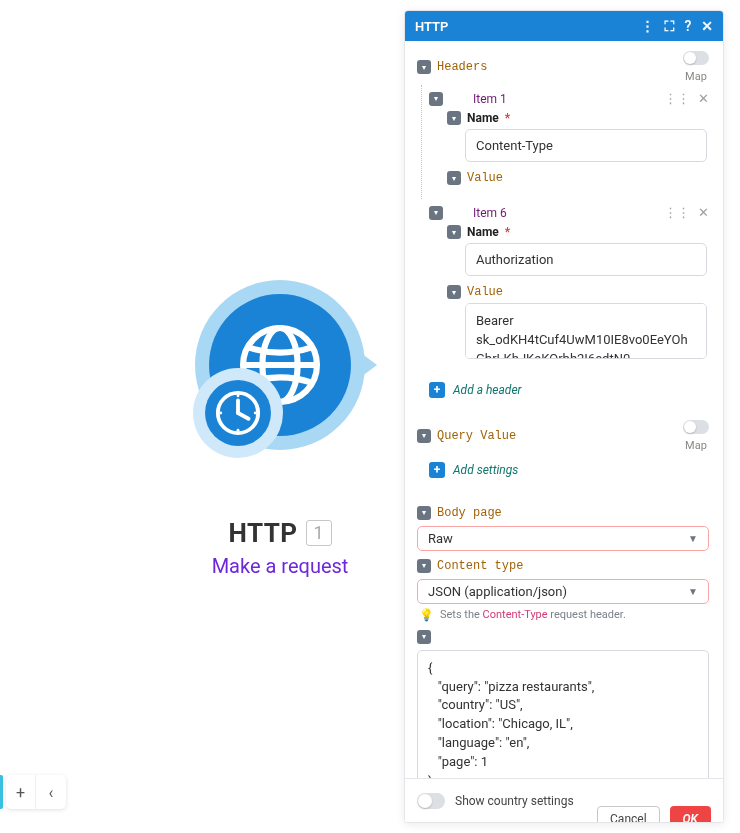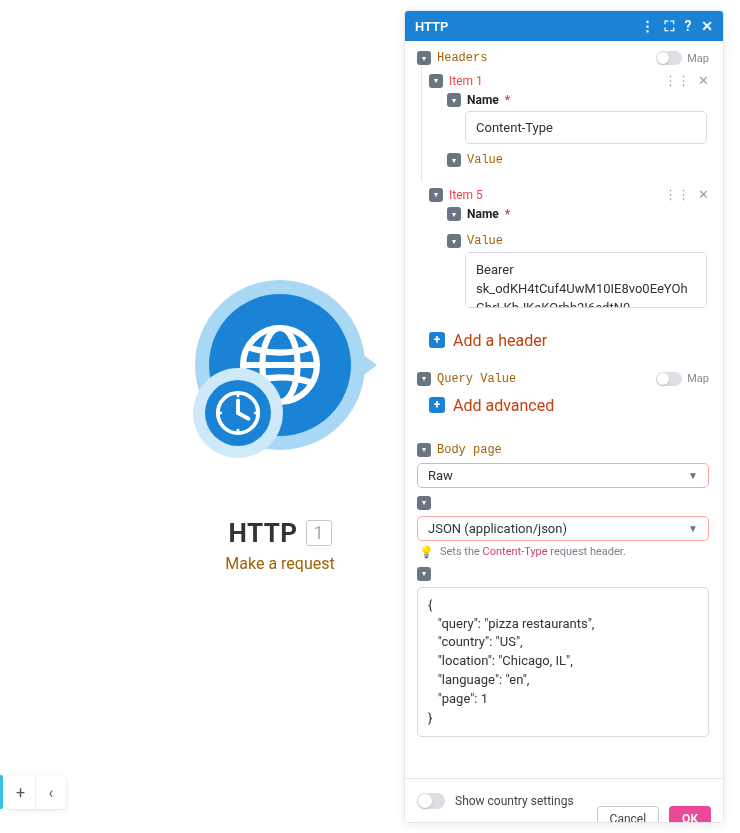--- a/index.html
+++ b/index.html
@@ -12,74 +12,74 @@
 .node-bubble { width: 170px; height: 170px; border-radius: 50%; background: #a9d8f4; position: relative; margin: 30px auto 0; display: flex; align-items: center; justify-content: center; }
 .node-bubble-speech { position: absolute; right: -12px; top: 70px; width: 0; height: 0; border-left: 20px solid #a9d8f4; border-top: 15px solid transparent; border-bottom: 15px solid transparent; }
 .node-inner { width: 142px; height: 142px; border-radius: 50%; background: #1b83d6; display: flex; align-items: center; justify-content: center; }
 .globe-icon { width: 88px; height: 88px; }
 .clock-badge { position: absolute; left: -2px; bottom: -8px; width: 90px; height: 90px; border-radius: 50%; background: #cfe9fa; display: flex; align-items: center; justify-content: center; }
 .clock-inner { width: 66px; height: 66px; border-radius: 50%; background: #1b83d6; display:flex; align-items:center; justify-content:center; }
 .clock-svg { width: 48px; height: 48px; }
 .node-title-row { margin-top: 18px; display:flex; align-items:center; justify-content:center; gap:8px; }
 .node-title { font-size: 26px; font-weight:700; color:#333; letter-spacing:0.5px; }
 .node-num { display:inline-block; width:26px; height:26px; line-height:24px; border:1px solid #c7c7c7; color:#aaa; font-size:18px; text-align:center; border-radius:3px; }
-.node-subtitle { margin-top:6px; font-size:16px; color:#a16207; }
+.node-subtitle { margin-top:6px; font-size:20px; color:#6d28d9; }
 
 
 .panel { position: absolute; right: 16px; top: 10px; width: 320px; height: 813px; background: #fff; border:1px solid #e4e6ea; border-radius:4px; box-shadow: 0 2px 10px rgba(0,0,0,0.08); display:flex; flex-direction:column; overflow:hidden; }
 .panel-header { background:#1b83d6; color:#fff; height:30px; display:flex; align-items:center; padding:0 10px; font-size:13px; font-weight:600; }
 .panel-header-title { flex:1; }
 .panel-header-actions { display:flex; gap:10px; align-items:center; }
 .panel-header-actions span { cursor:pointer; font-size:14px; opacity:0.95; }
 .panel-body { flex:1; overflow-y:auto; padding:8px 0 4px 0; font-size:12px; color:#333; position:relative; }
 
 .section-row { display:flex; align-items:center; padding:2px 12px 2px 10px; gap:6px; }
 .chev { width:14px; height:14px; background:#6b7582; border-radius:3px; display:inline-flex; align-items:center; justify-content:center; color:#fff; font-size:8px; flex-shrink:0; }
 .section-label { flex:1; color:#a16207; font-size:12px;font-family:Liberation Mono, monospace; }
-.map-toggle { display:flex; align-items:center; gap:5px; font-size:11px; color:#888; }
+.map-toggle { display:flex; align-items:center; gap:5px; font-size:11px; color:#888;flex-direction:column; }
 .toggle { width:26px; height:14px; background:#dcdfe4; border-radius:7px; position:relative; }
 .toggle::after { content:''; position:absolute; width:12px; height:12px; background:#fff; border-radius:50%; top:1px; left:1px; box-shadow:0 1px 2px rgba(0,0,0,0.2); }
 
 .item-block { margin-left:22px; padding:4px 12px 4px 0; position:relative; }
 .tree-line { position:absolute; left:-8px; top:0; bottom:0; border-left:1px dotted #c7c7c7; }
 .item-header { display:flex; align-items:center; gap:6px; padding:2px 0; }
-.item-header-label { flex:1; color:#ef4444; }
+.item-header-label { flex:1; color:#701a75;margin-left:24px; }
 .item-actions { display:flex; gap:8px; color:#9aa0a8; font-size:13px; }
 .item-actions span { cursor:pointer; }
 
 .field-block { margin-left:18px; padding:3px 0 6px 0; }
 .field-label-row { display:flex; align-items:center; gap:6px; padding-bottom:4px; }
 .field-label { font-weight:700; color:#222; font-size:12px; }
 .req { color:#e03b3b; font-weight:700; }
 .input-text { width:100%; padding:8px 10px; border:1px solid #d6d9de; border-radius:5px; font-size:13px; color:#333; background:#fff; outline:none; }
 .textarea-text { width:100%; padding:8px 10px; border:1px solid #d6d9de; border-radius:5px; font-size:13px; color:#333; background:#fff; outline:none; resize:none; font-family:inherit; line-height:1.45; }
 .input-wrap { margin-left:18px; padding-right:2px; }
 
 .add-row { display:flex; align-items:center; gap:8px; padding:6px 0 6px 0; margin-left:0; }
 .add-btn { width:16px; height:16px; border-radius:3px; background:#1b83d6; color:#fff; display:inline-flex; align-items:center; justify-content:center; font-size:12px; font-weight:700; }
-.add-text { color:#c2410c; font-size:16px; }
+.add-text { color:#0f766e; font-size:12px;font-style:italic; }
 
 .select-box { width:100%; padding:4px 10px; border:1px solid #fca5a5; border-radius:5px; font-size:13px; color:#333; background:#fff; display:flex; align-items:center; justify-content:space-between; cursor:pointer; }
 .caret { color:#6b7582; font-size:10px; }
 
 .hint-row { display:flex; align-items:center; gap:6px; padding:4px 0 0 2px; font-size:11px; color:#7a828c; }
 .bulb { color:#f2b200; font-size:12px; }
 .hint-code { color:#d33a7a; }
 
 .section-group { padding:0 0 10px 0; }
 .plain-section { padding:0 12px 0 10px; margin-top:6px; }
 .field-input-container { margin-left:0px; margin-top:4px; }
 
 .panel-footer { height:44px; border-top:1px solid #e4e6ea; display:flex; align-items:center; padding:0 12px; gap:10px; background:#fff; }
 .switch { width:28px; height:16px; background:#dcdfe4; border-radius:8px; position:relative; }
 .switch::after { content:''; position:absolute; width:14px; height:14px; background:#fff; border-radius:50%; top:1px; left:1px; box-shadow:0 1px 2px rgba(0,0,0,0.2); }
 .footer-label { flex:1; font-size:12px; color:#444; }
 .btn { padding:5px 12px; border-radius:4px; font-size:12px; cursor:pointer; border:1px solid transparent;margin-top:36px; }
 .btn-cancel { background:#fff; border-color:#c7c7c7; color:#444; }
-.btn-ok { background:#ec4899; color:#fff; font-weight:600; }
+.btn-ok { background:#ef4444; color:#fff; font-weight:600;font-style:italic; }
 
 
 .corner-buttons { position:absolute; left:6px; bottom:24px; display:flex; gap:0; box-shadow:0 1px 4px rgba(0,0,0,0.12); border-radius:5px; background:#fff; }
 .corner-buttons .cbtn { width:30px; height:34px; display:flex; align-items:center; justify-content:center; color:#555; font-size:16px; cursor:pointer; }
 .corner-buttons .cbtn:first-child { border-right:1px solid #eee; }
 .accent-stripe { position:absolute; left:0; bottom:24px; width:3px; height:34px; background:#39bfe0; border-radius:0 2px 2px 0; }
 
 
 .body-inner { padding-left:2px; padding-right:2px; }
 </style>
@@ -177,31 +177,34 @@
           <div class="field-label-row">
             <span class="chev">▾</span>
             <span class="section-label">Value</span>
           </div>
         </div>
       </div>
 
       <div class="item-block">
         <div class="item-header">
           <span class="chev">▾</span>
-          <span class="item-header-label">Item 5</span>
+          <span class="item-header-label">Item 6</span>
           <div class="item-actions">
             <span>⋮⋮</span>
             <span>✕</span>
           </div>
         </div>
         <div class="field-block">
           <div class="field-label-row">
             <span class="chev">▾</span>
             <span class="field-label">Name</span>
                 <span class="req">*</span>
+          </div>
+          <div class="input-wrap">
+            <input class="input-text" value="Authorization" style="">
           </div>
         </div>
         <div class="field-block">
           <div class="field-label-row">
             <span class="chev">▾</span>
             <span class="section-label">Value</span>
           </div>
           <div class="input-wrap">
             <textarea class="textarea-text" rows="2" style="">Bearer sk_odKH4tCuf4UwM10IE8vo0EeYOhGbrLKhJKaKQrbh2I6edtN0</textarea>
           </div>
@@ -221,41 +224,42 @@
         <span class="chev">▾</span>
         <span class="section-label">Query Value</span>
         <div class="map-toggle">
           <div class="toggle"></div>
           <span>Map</span>
         </div>
       </div>
       <div class="item-block">
         <div class="add-row" style="margin-top:-2px;">
           <span class="add-btn">+</span>
-          <span class="add-text">Add advanced</span>
+          <span class="add-text">Add settings</span>
         </div>
       </div>
     </div>
 
     <div class="section-group plain-section">
       <div class="section-row" style="padding-left:0;">
         <span class="chev">▾</span>
         <span class="section-label">Body page</span>
       </div>
       <div class="field-input-container">
         <div class="select-box">
           <span>Raw</span>
           <span class="caret">▼</span>
         </div>
       </div>
     </div>
 
     <div class="section-group plain-section">
       <div class="section-row" style="padding-left:0;">
         <span class="chev">▾</span>
+        <span class="section-label">Content type</span>
       </div>
       <div class="field-input-container">
         <div class="select-box">
           <span>JSON (application/json)</span>
           <span class="caret">▼</span>
         </div>
       </div>
       <div class="hint-row">
         <span class="bulb">💡</span>
         <span>

